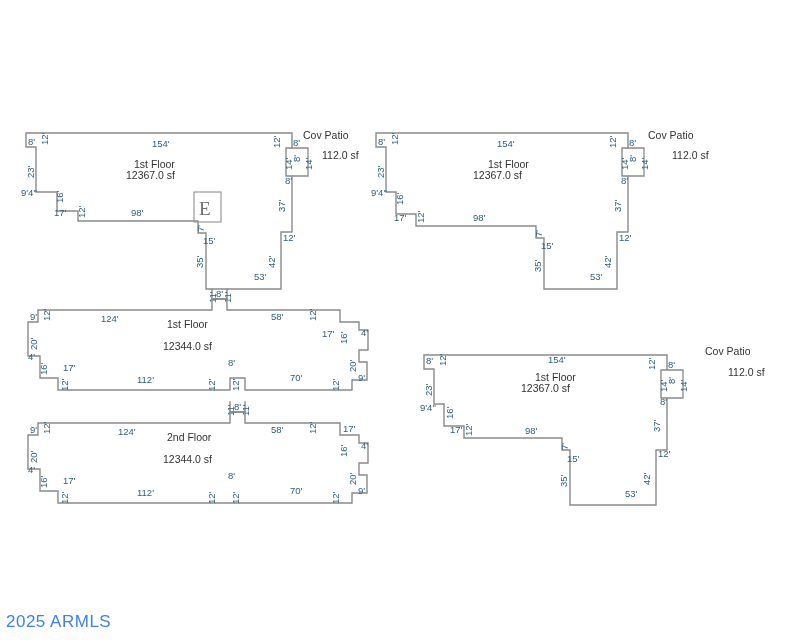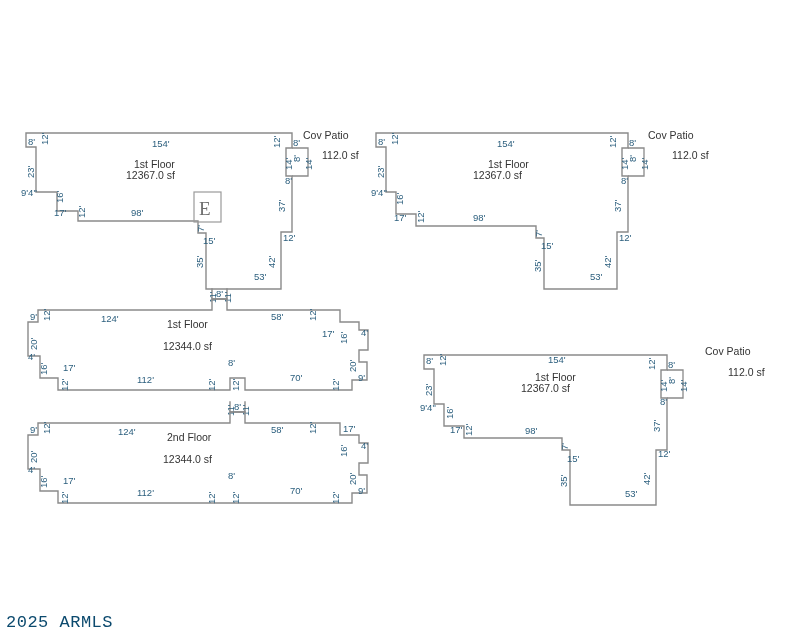--- a/index.html
+++ b/index.html
@@ -62,22 +62,22 @@
   }
   text.patio-label {
     fill: #333333;
     font-family: "Liberation Sans", sans-serif;
     font-size: 10.5px;
   }
   .watermark {
     position: absolute;
     left: 6px;
     bottom: 8px;
-    color: #0c4a6e;
-    font-family: Liberation Mono, monospace;
+    color: #3b82f6;
+    font-family: Liberation Sans, sans-serif;
     font-size: 17px;
     letter-spacing: 0.5px;
     user-select: none;
   }
 </style>
 </head>
 <body>
 
 <svg id="sketch-canvas" viewBox="0 0 800 640">
 

